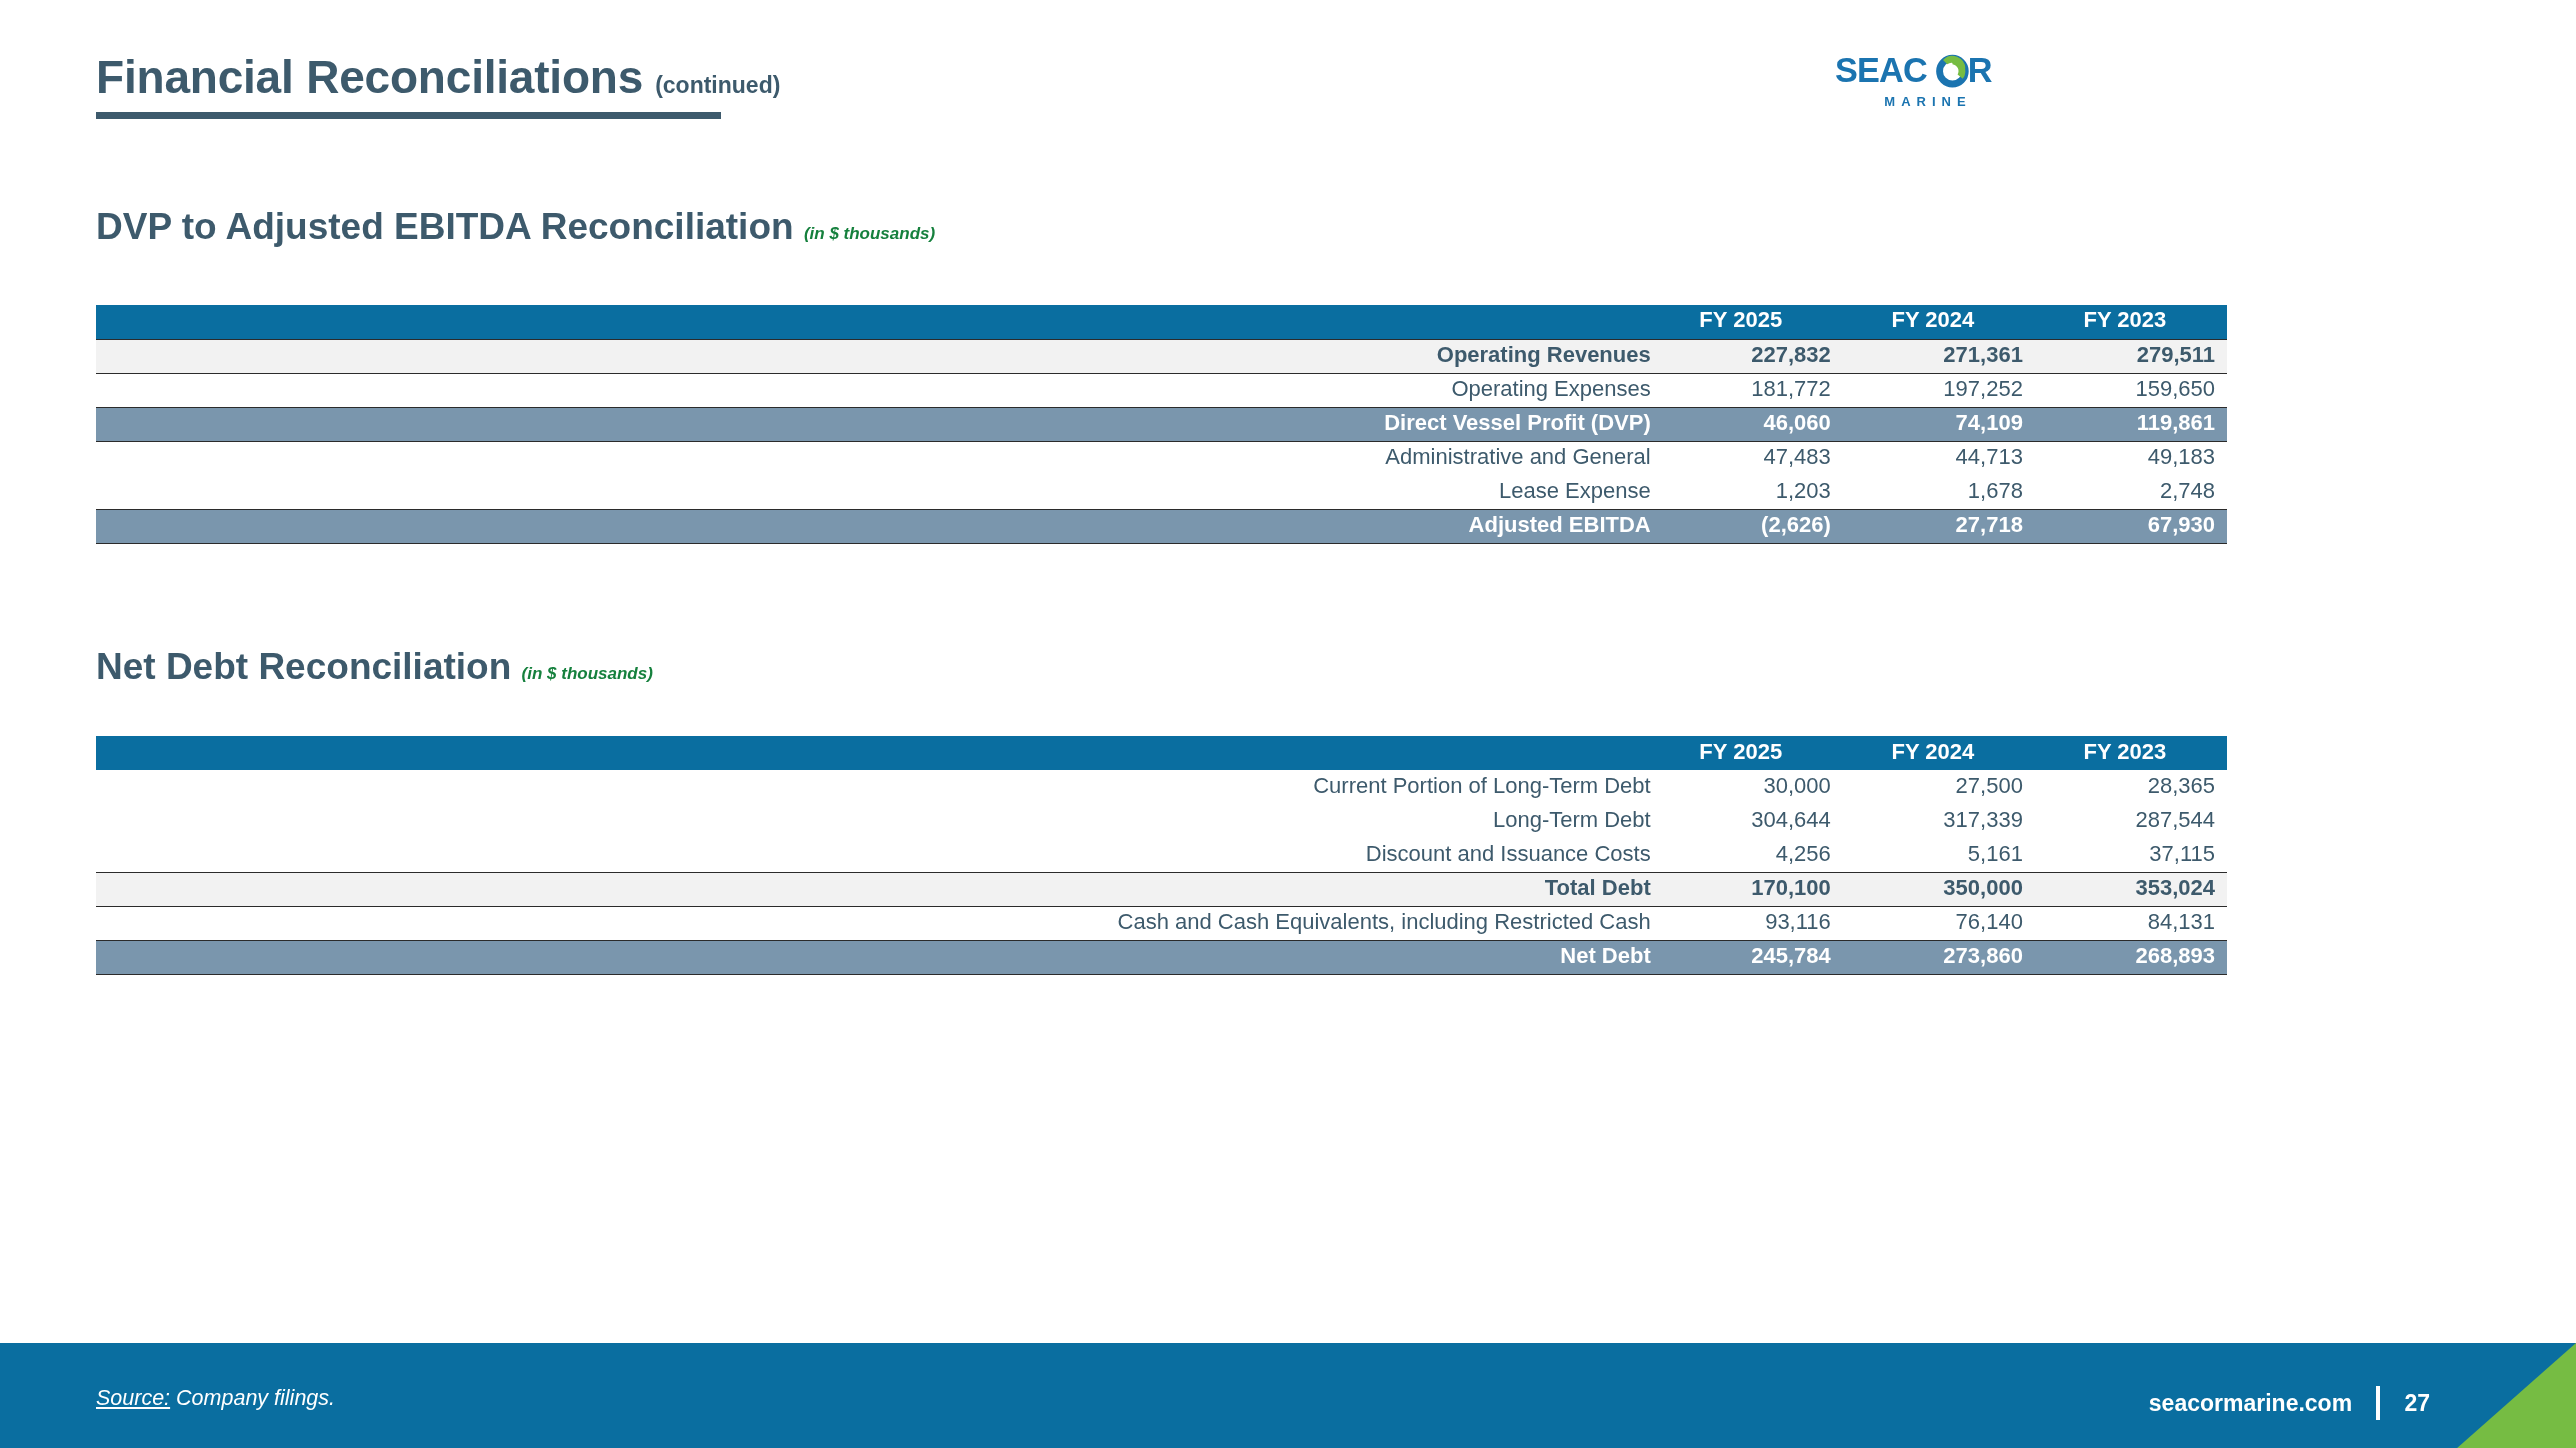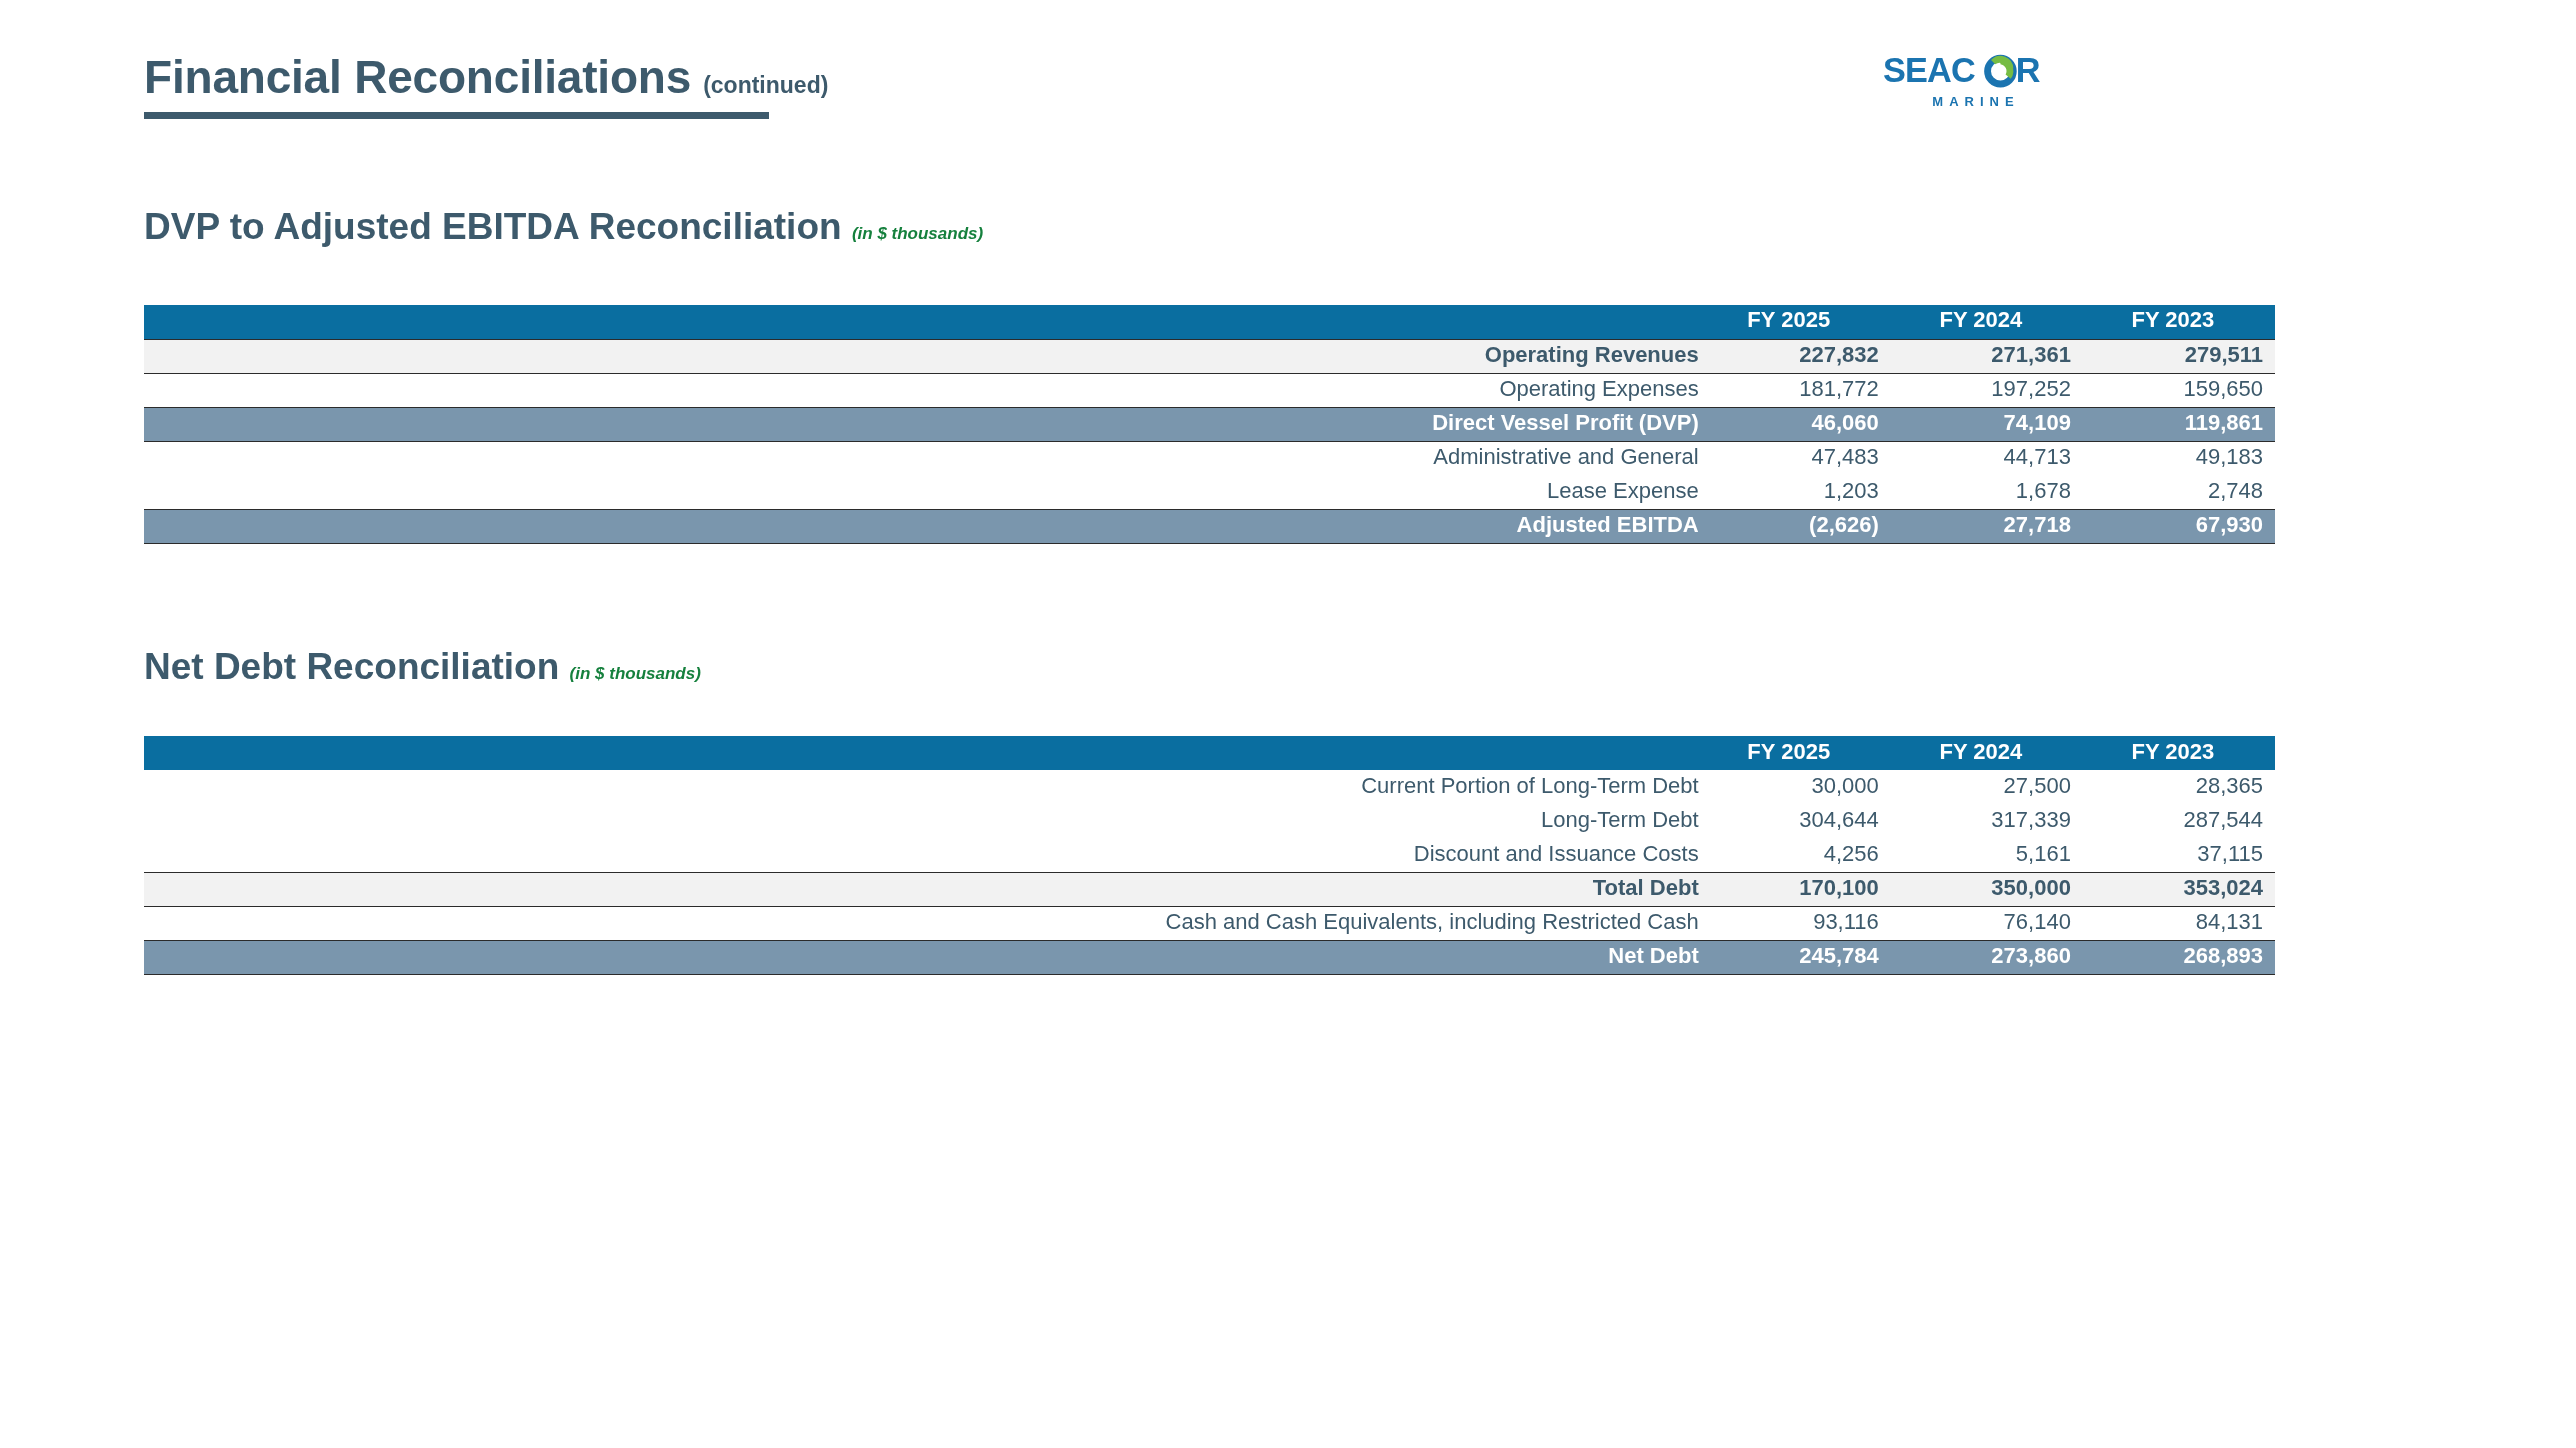--- a/index.html
+++ b/index.html
@@ -10,21 +10,20 @@
     background: #ffffff;
     font-family: "Liberation Sans", sans-serif;
     overflow: hidden;
   }
 
   .slide {
     position: relative;
     width: 2092px;
     height: 1449px;
     background: #ffffff;
-    margin-left: 48px;
   }
 
   
   .slide-header {
     position: absolute;
     left: 96px;
     top: 50px;
     display: flex;
     align-items: baseline;
   }
@@ -344,15 +343,29 @@
       </tr>
       <tr class="row-total row-last">
         <td class="label">Net Debt</td>
         <td>245,784</td>
         <td>273,860</td>
         <td>268,893</td>
       </tr>
     </tbody>
   </table>
 
+  <div class="footer">
+    <div class="footer-green"></div>
+
+    <div class="footer-source">
+      <u>Source:</u>
+      <span>Company filings.</span>
+    </div>
+
+    <div class="footer-right">
+      <span class="footer-url">seacormarine.com</span>
+      <span class="footer-divider"></span>
+      <span class="footer-page">27</span>
+    </div>
+  </div>
 
 </div>
 
 
 </body></html>

